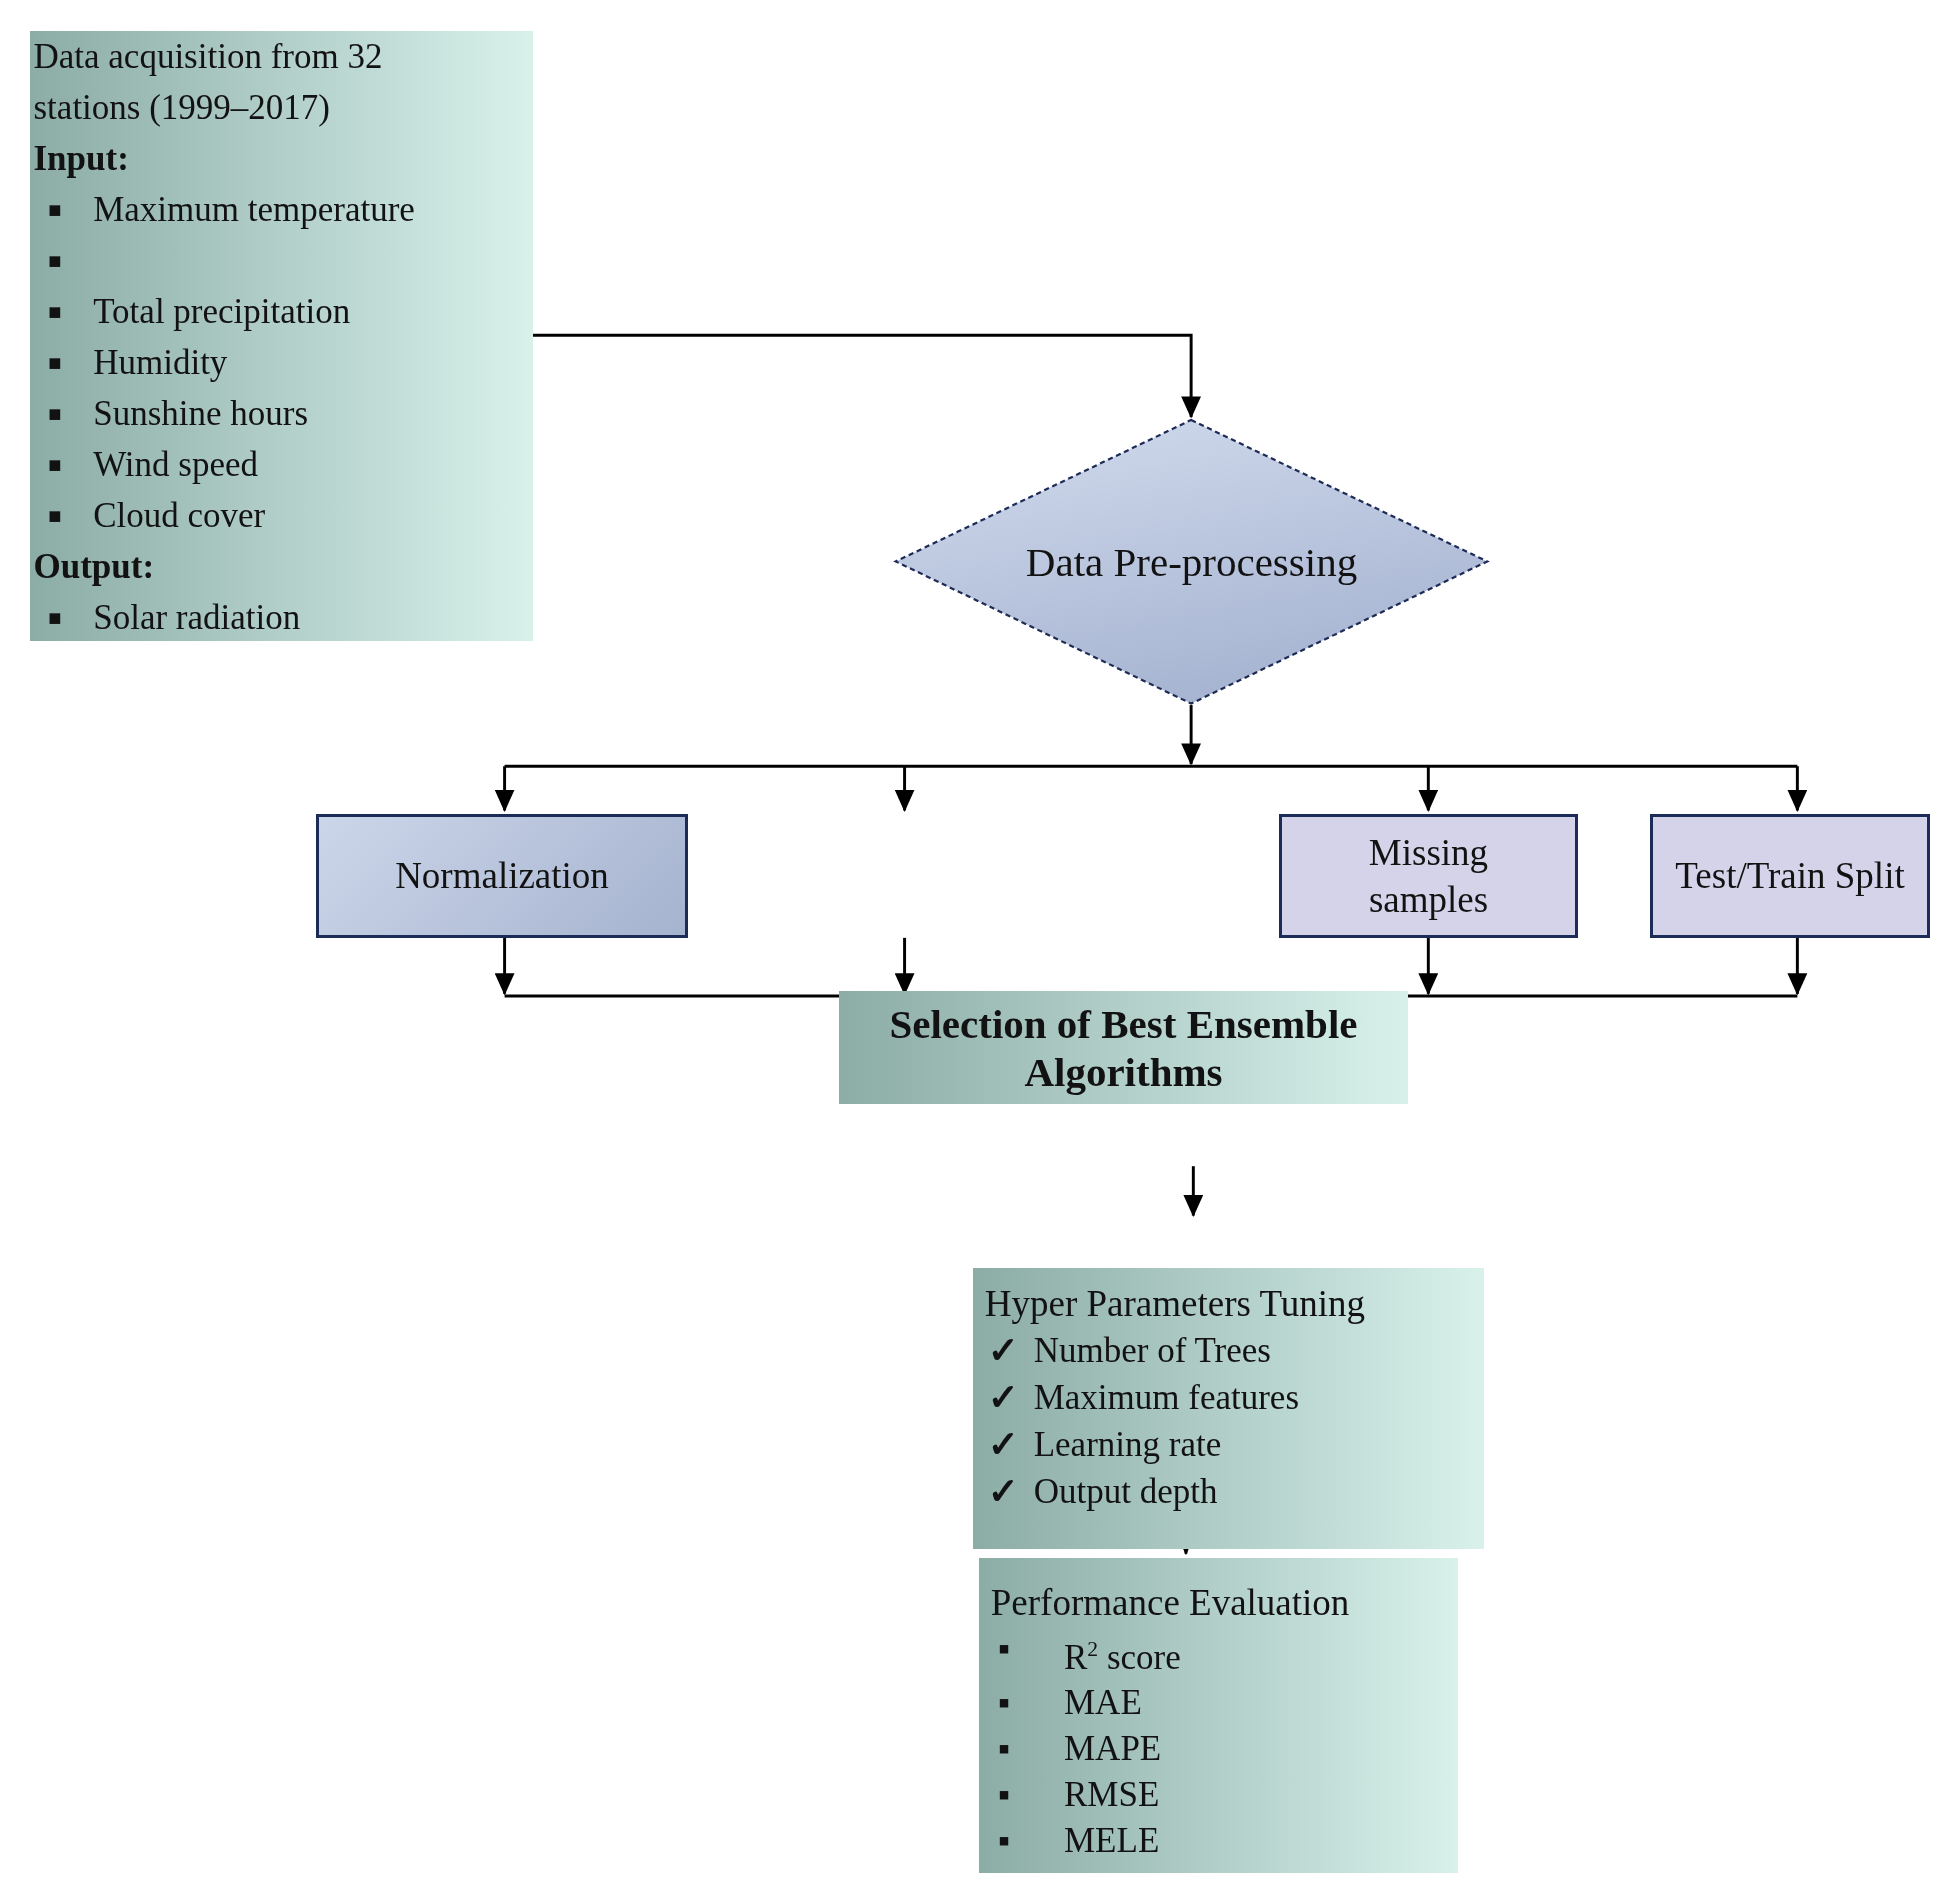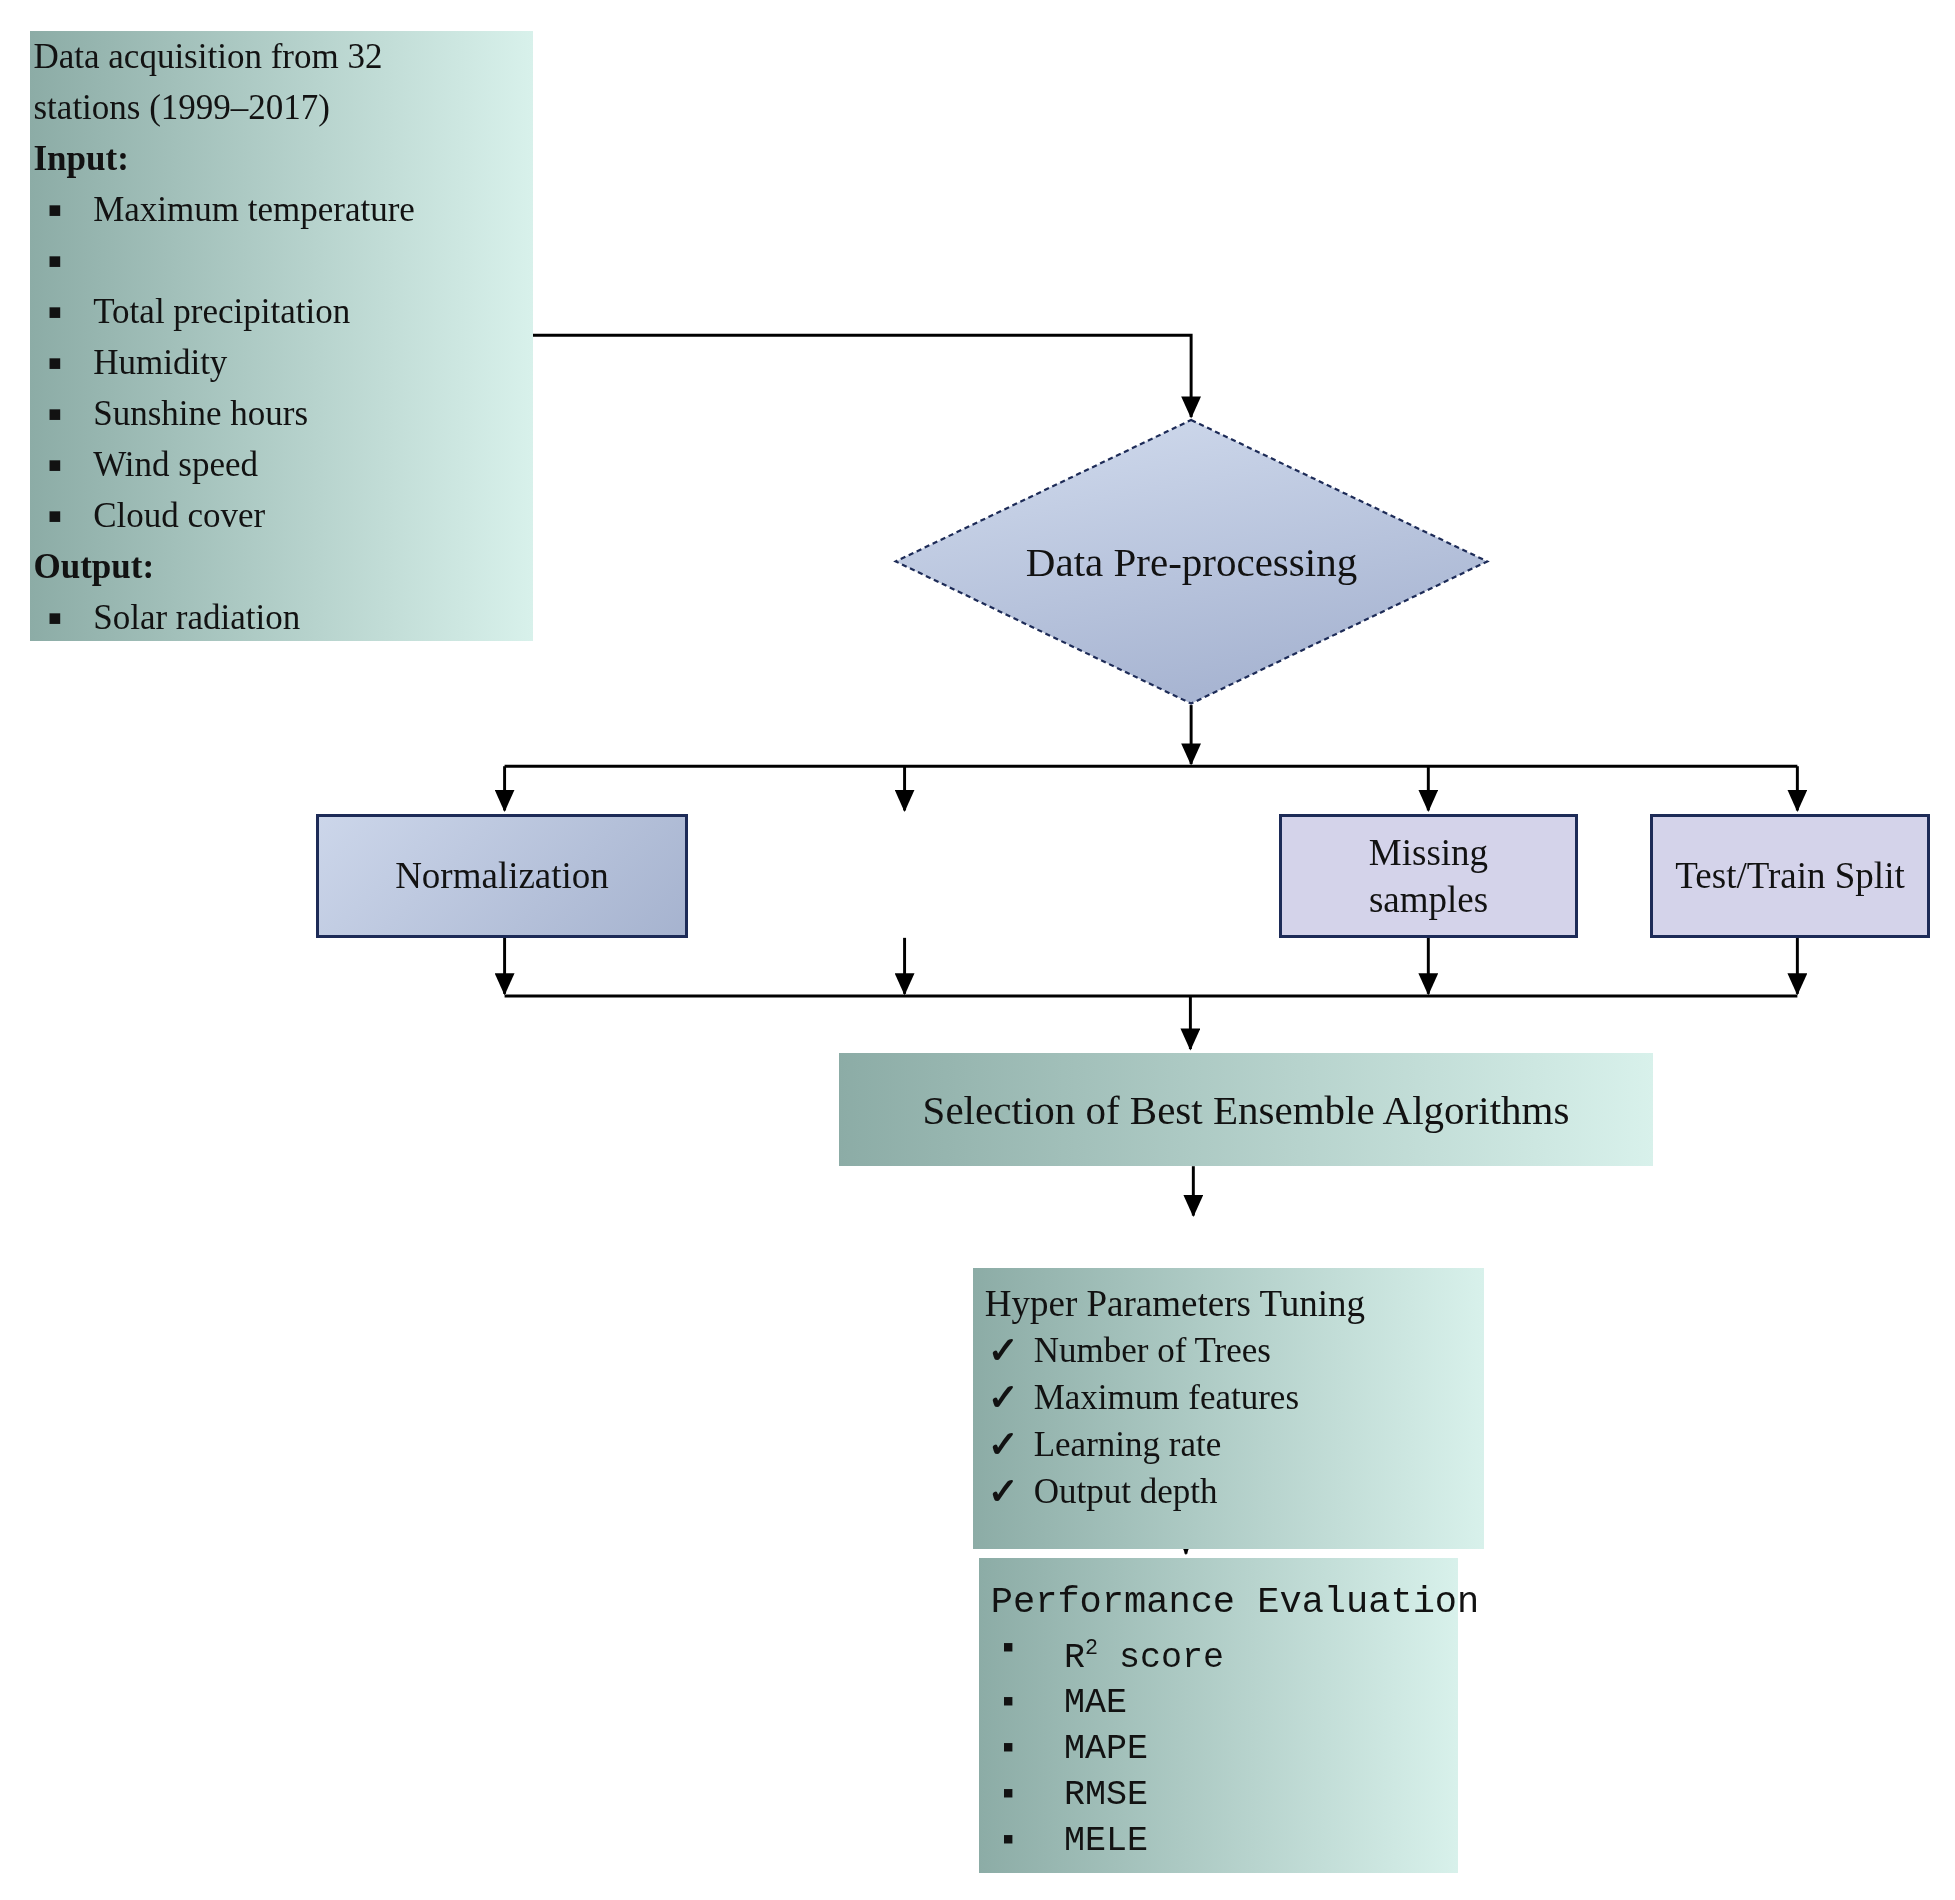--- a/index.html
+++ b/index.html
@@ -76,32 +76,33 @@
 
   
   .proc { font-size: 37px; line-height: 1.28; }
   #normalization-box { left: 316px;  top: 814px; width: 372px; height: 124px; }
   #cleaning-box      { left: 768px; top: 814px; width: 295px; height: 124px; }
   #missing-box       { left: 1279px; top: 814px; width: 299px; height: 124px; }
   #split-box         { left: 1650px; top: 814px; width: 280px; height: 124px; }
 
   
   #selection-box {
-    left: 839px; top: 1053px; width: 814px; height: 113px;
+    left: 839px; top: 991px; width: 569px; height: 113px;
     font-size: 41px;
+    font-weight: bold;
   }
 
   
   #hyper-box { left: 973px; top: 1220px; width: 511px; height: 281px; font-size: 35px; padding-top: 13.3px; margin-top: 48px; }
   #hyper-box .box-title { line-height: 46px; padding-left: 11.8px; font-size: 37px; white-space: nowrap; }
   #hyper-box .li { line-height: 47px; padding-left: 14.7px; }
   #hyper-box .li .bullet { width: 46px; font-size: 37px; font-weight: 600; }
 
   
-  #perf-box { left: 979px; top: 1558px; width: 479px; height: 315px; font-size: 35px; padding-top: 20.6px; font-family: Liberation Mono, monospace; }
+  #perf-box { left: 979px; top: 1558px; width: 479px; height: 315px; font-size: 35px; padding-top: 20.6px; }
   #perf-box .box-title { line-height: 47px; padding-left: 11.8px; font-size: 37px; white-space: nowrap; }
   #perf-box .li { line-height: 46px; padding-left: 19px; }
   #perf-box .li .bullet { width: 66px; font-size: 34px; }
   #perf-box sup { font-size: 0.62em; }
 </style>
 </head>
 <body>
 
 <div class="stage">
 

